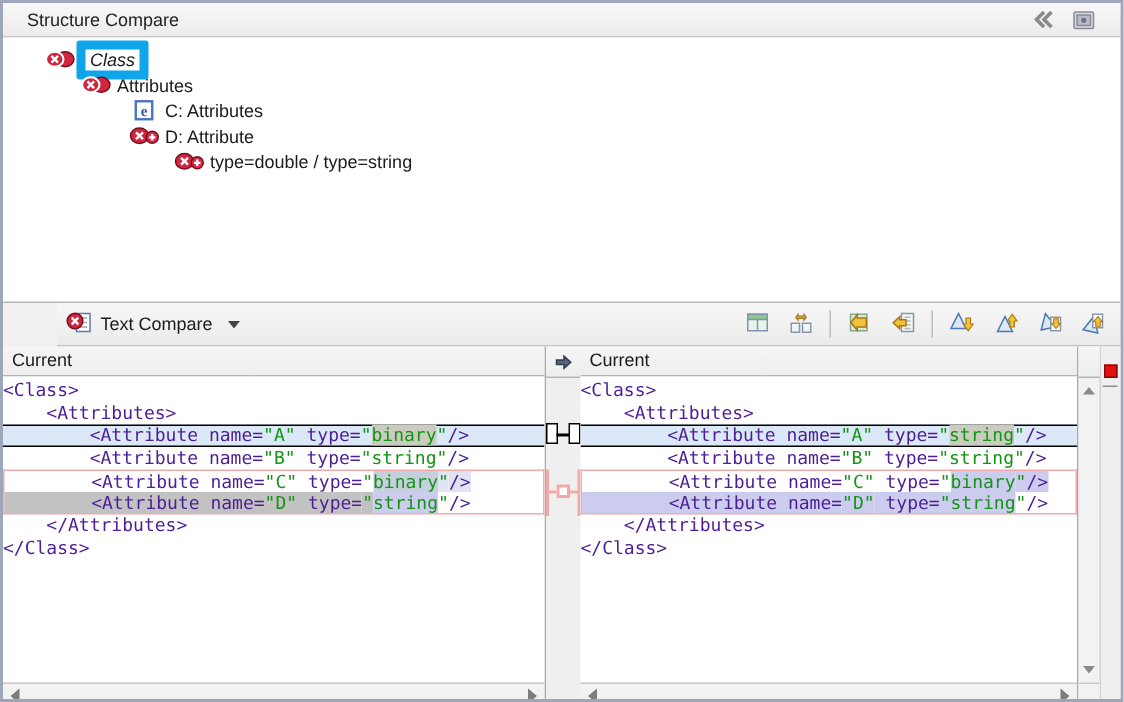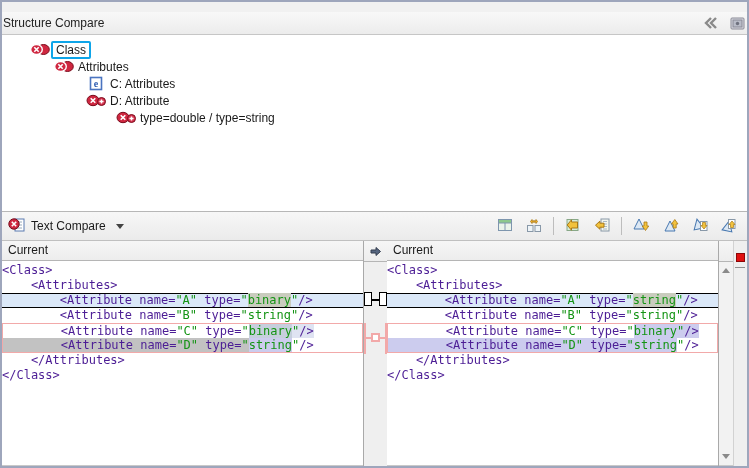--- a/index.html
+++ b/index.html
@@ -3,32 +3,32 @@
 <meta charset="utf-8">
 <style>
   html,body{margin:0;padding:0;background:#d4d0c8;}
   #root{
     position:relative;width:745px;height:464px;
     border:2px solid #9ea6bc;background:#f1f1f1;overflow:hidden;
     font-family:"Liberation Sans",sans-serif;font-size:12px;color:#1a1a1a;
   }
   
   .sc-header{height:22px;background:linear-gradient(#f8f8f8,#ececec);
-    border-bottom:1px solid #c6c6c6;display:flex;align-items:center;padding:0 1px;margin-top:10px;}
+    border-bottom:1px solid #c6c6c6;display:flex;align-items:center;padding:0 16px;}
   .sc-title{flex:1;font-size:12px;color:#222;}
   .sc-actions{display:flex;gap:8px;align-items:center;}
   .sc-actions .icon{width:18px;height:16px;display:inline-flex;align-items:center;justify-content:center;cursor:default;}
   .sc-tree{height:170px;background:#fff;border-bottom:1px solid #b7b7b7;padding-top:6px;overflow:hidden;}
   .tree-row{height:17px;display:flex;align-items:center;}
   .tree-icon{width:20px;height:14px;display:inline-flex;align-items:center;justify-content:center;margin-right:4px;flex:0 0 auto;}
   .tree-label{white-space:pre;}
-  .tree-label.boxed{border:2px solid #0ea5e9;border-radius:2px;padding:0 3px;margin-left:-3px;}
+  .tree-label.boxed{border:6px solid #0ea5e9;border-radius:2px;padding:0 3px;margin-left:-3px;font-style:italic;}
   
   .tc-header{height:28px;background:linear-gradient(#f7f7f7,#ebebeb);
-    border-bottom:1px solid #c0c0c0;display:flex;align-items:center;padding:0 6px;}
+    border-bottom:1px solid #c0c0c0;display:flex;align-items:center;padding:0 6px;margin-left:36px;}
   .tc-title-btn{display:flex;align-items:center;gap:6px;cursor:default;}
   .tc-caret{width:0;height:0;border-left:4px solid transparent;border-right:4px solid transparent;border-top:5px solid #444;margin-left:4px;}
   .tc-toolbar{margin-left:auto;display:flex;align-items:center;gap:3px;}
   .tc-btn{width:24px;height:22px;display:inline-flex;align-items:center;justify-content:center;border:1px solid transparent;border-radius:2px;}
   .tc-sep{width:1px;height:18px;background:#bdbdbd;margin:0 3px;}
   
   .compare{position:relative;height:242px;background:#efefef;}
   .pane{position:absolute;top:0;bottom:0;display:flex;flex-direction:column;}
   #pane-left{left:0;width:361px;border-right:1px solid #a9a9a9;}
   #pane-right{left:385px;width:331px;border-right:1px solid #a9a9a9;}

